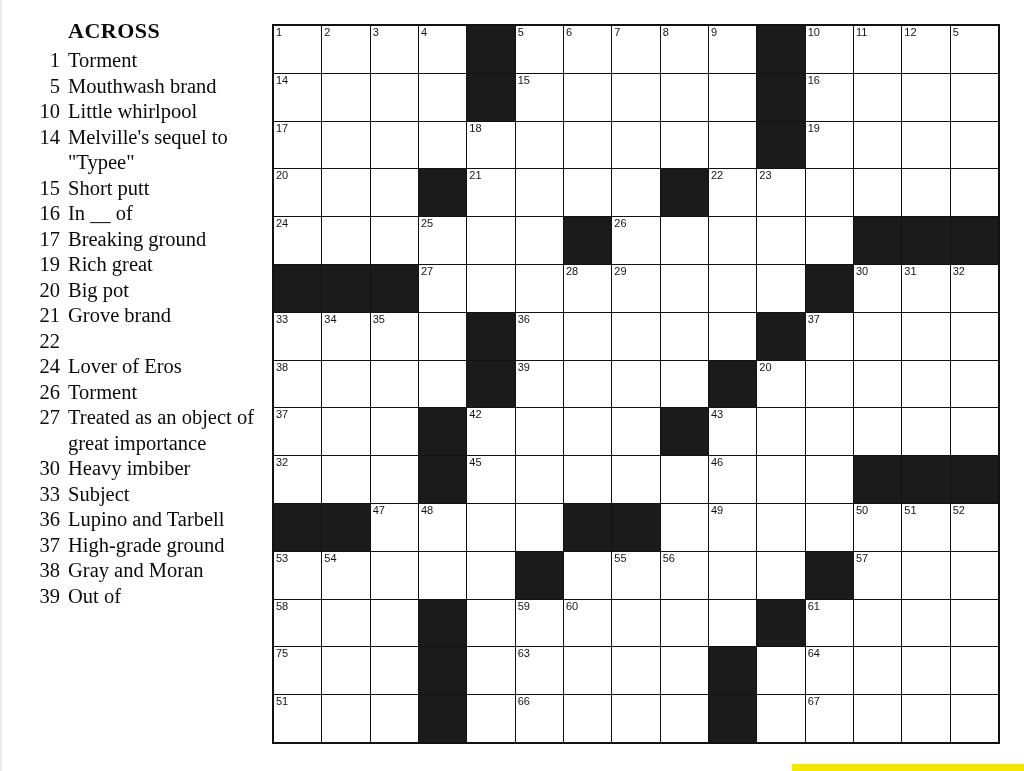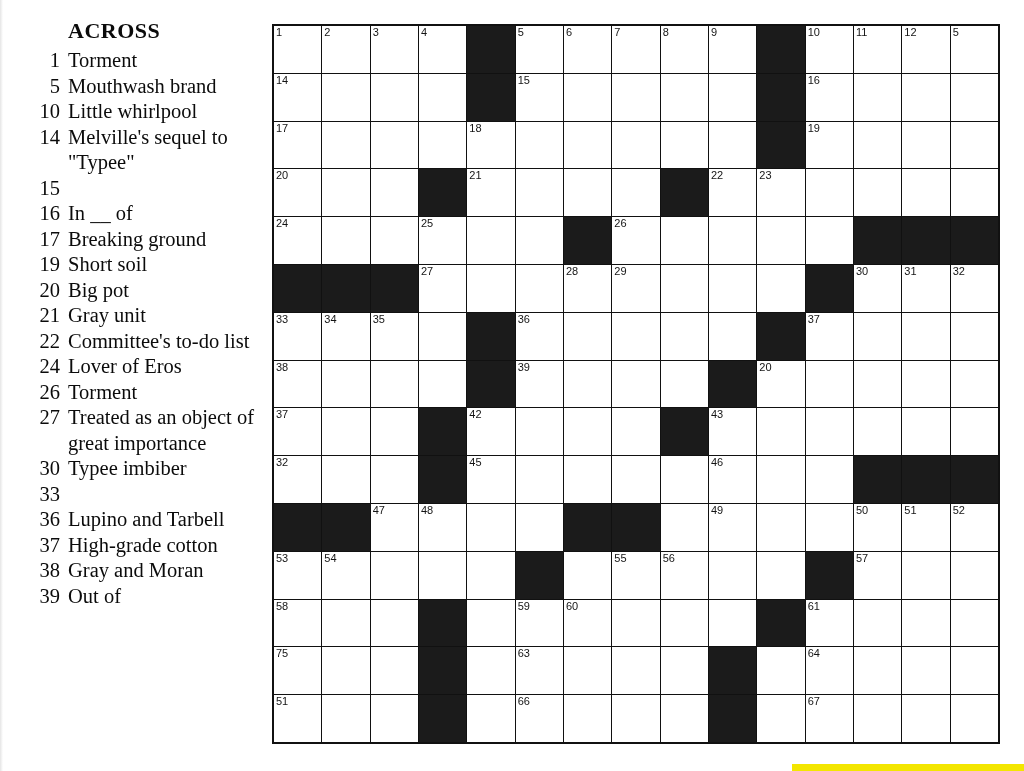--- a/index.html
+++ b/index.html
@@ -135,71 +135,72 @@
         <li class="clue">
           <span class="clue-num">10</span>
           <span class="clue-text">Little whirlpool</span>
         </li>
         <li class="clue">
           <span class="clue-num">14</span>
           <span class="clue-text">Melville's sequel to "Typee"</span>
         </li>
         <li class="clue">
           <span class="clue-num">15</span>
+          <span class="clue-text">Short putt</span>
         </li>
         <li class="clue">
           <span class="clue-num">16</span>
           <span class="clue-text">In __ of</span>
         </li>
         <li class="clue">
           <span class="clue-num">17</span>
           <span class="clue-text">Breaking ground</span>
         </li>
         <li class="clue">
           <span class="clue-num">19</span>
-          <span class="clue-text">Short soil</span>
+          <span class="clue-text">Rich great</span>
         </li>
         <li class="clue">
           <span class="clue-num">20</span>
           <span class="clue-text">Big pot</span>
         </li>
         <li class="clue">
           <span class="clue-num">21</span>
-          <span class="clue-text">Gray unit</span>
+          <span class="clue-text">Grove brand</span>
         </li>
         <li class="clue">
           <span class="clue-num">22</span>
-          <span class="clue-text">Committee's to-do list</span>
         </li>
         <li class="clue">
           <span class="clue-num">24</span>
           <span class="clue-text">Lover of Eros</span>
         </li>
         <li class="clue">
           <span class="clue-num">26</span>
           <span class="clue-text">Torment</span>
         </li>
         <li class="clue">
           <span class="clue-num">27</span>
           <span class="clue-text">Treated as an object of great importance</span>
         </li>
         <li class="clue">
           <span class="clue-num">30</span>
-          <span class="clue-text">Typee imbiber</span>
+          <span class="clue-text">Heavy imbiber</span>
         </li>
         <li class="clue">
           <span class="clue-num">33</span>
+          <span class="clue-text">Subject</span>
         </li>
         <li class="clue">
           <span class="clue-num">36</span>
           <span class="clue-text">Lupino and Tarbell</span>
         </li>
         <li class="clue">
           <span class="clue-num">37</span>
-          <span class="clue-text">High-grade cotton</span>
+          <span class="clue-text">High-grade ground</span>
         </li>
         <li class="clue">
           <span class="clue-num">38</span>
           <span class="clue-text">Gray and Moran</span>
         </li>
         <li class="clue">
           <span class="clue-num">39</span>
           <span class="clue-text">Out of</span>
         </li>
       </ul>

